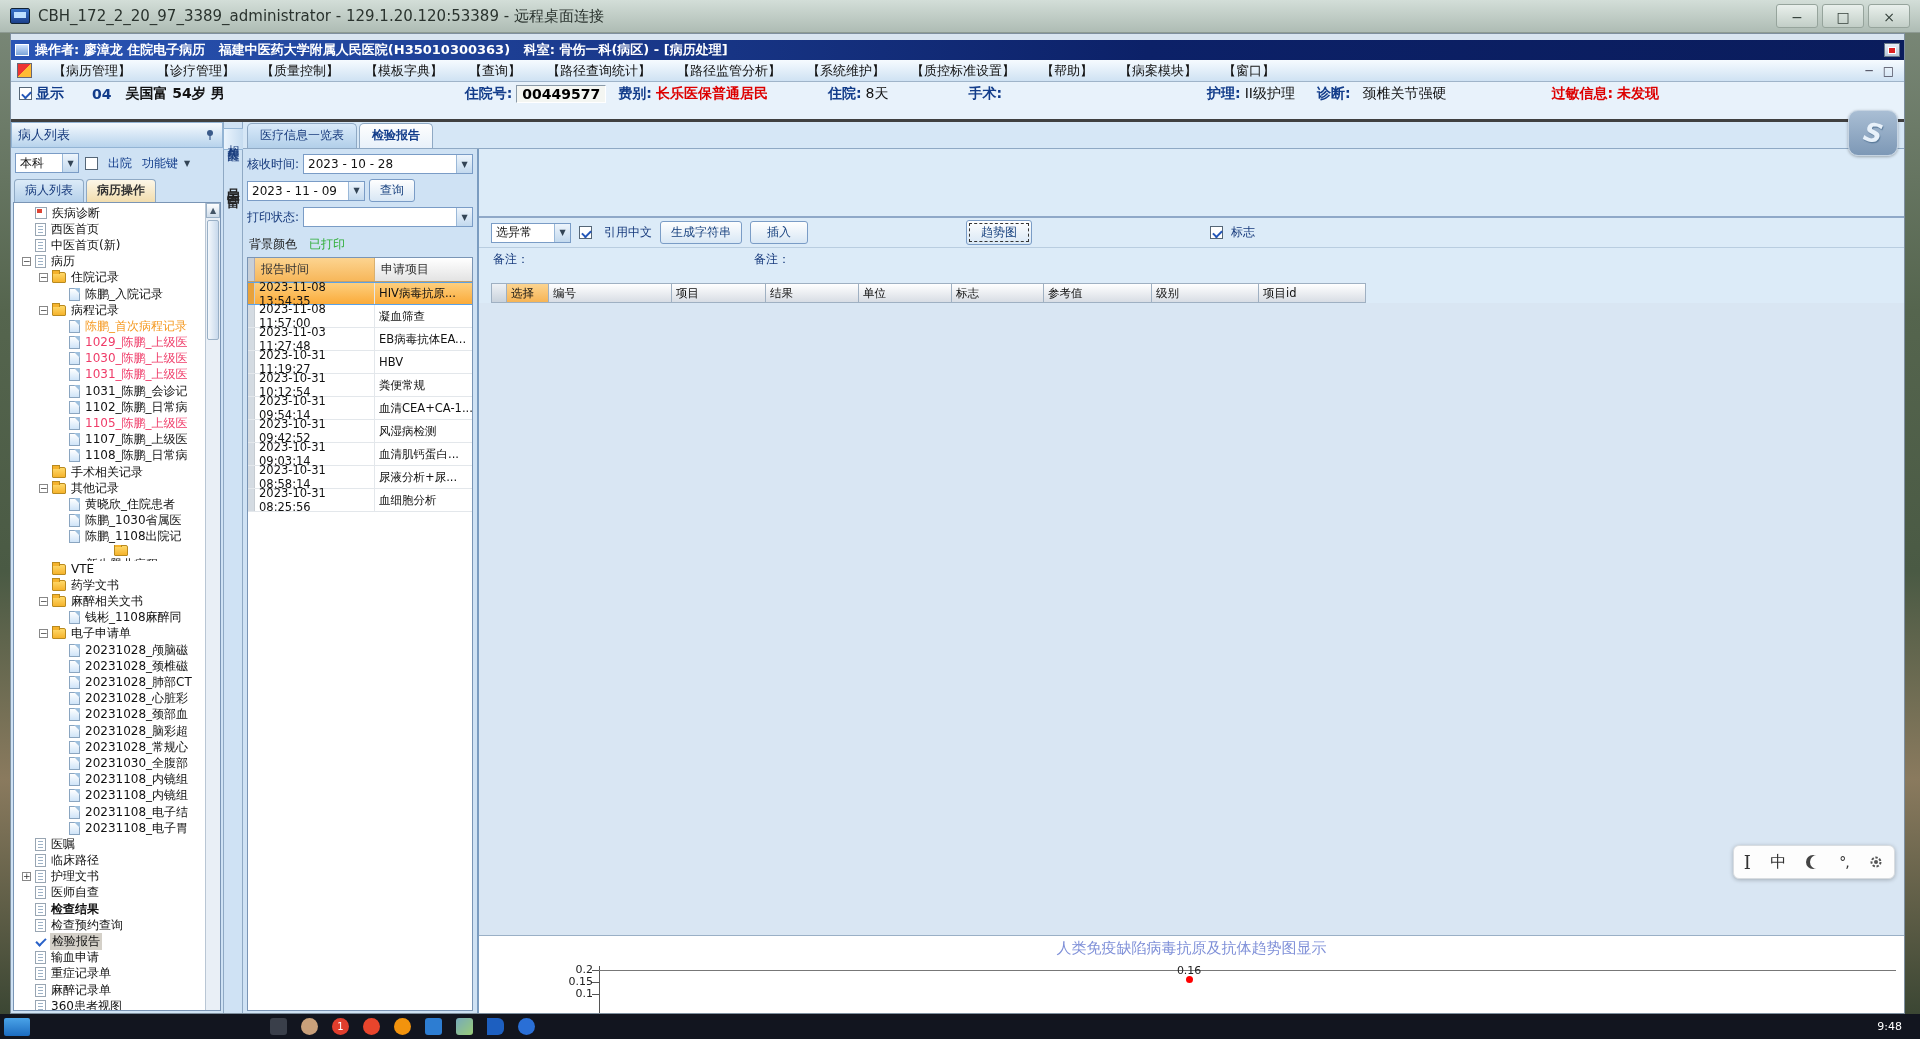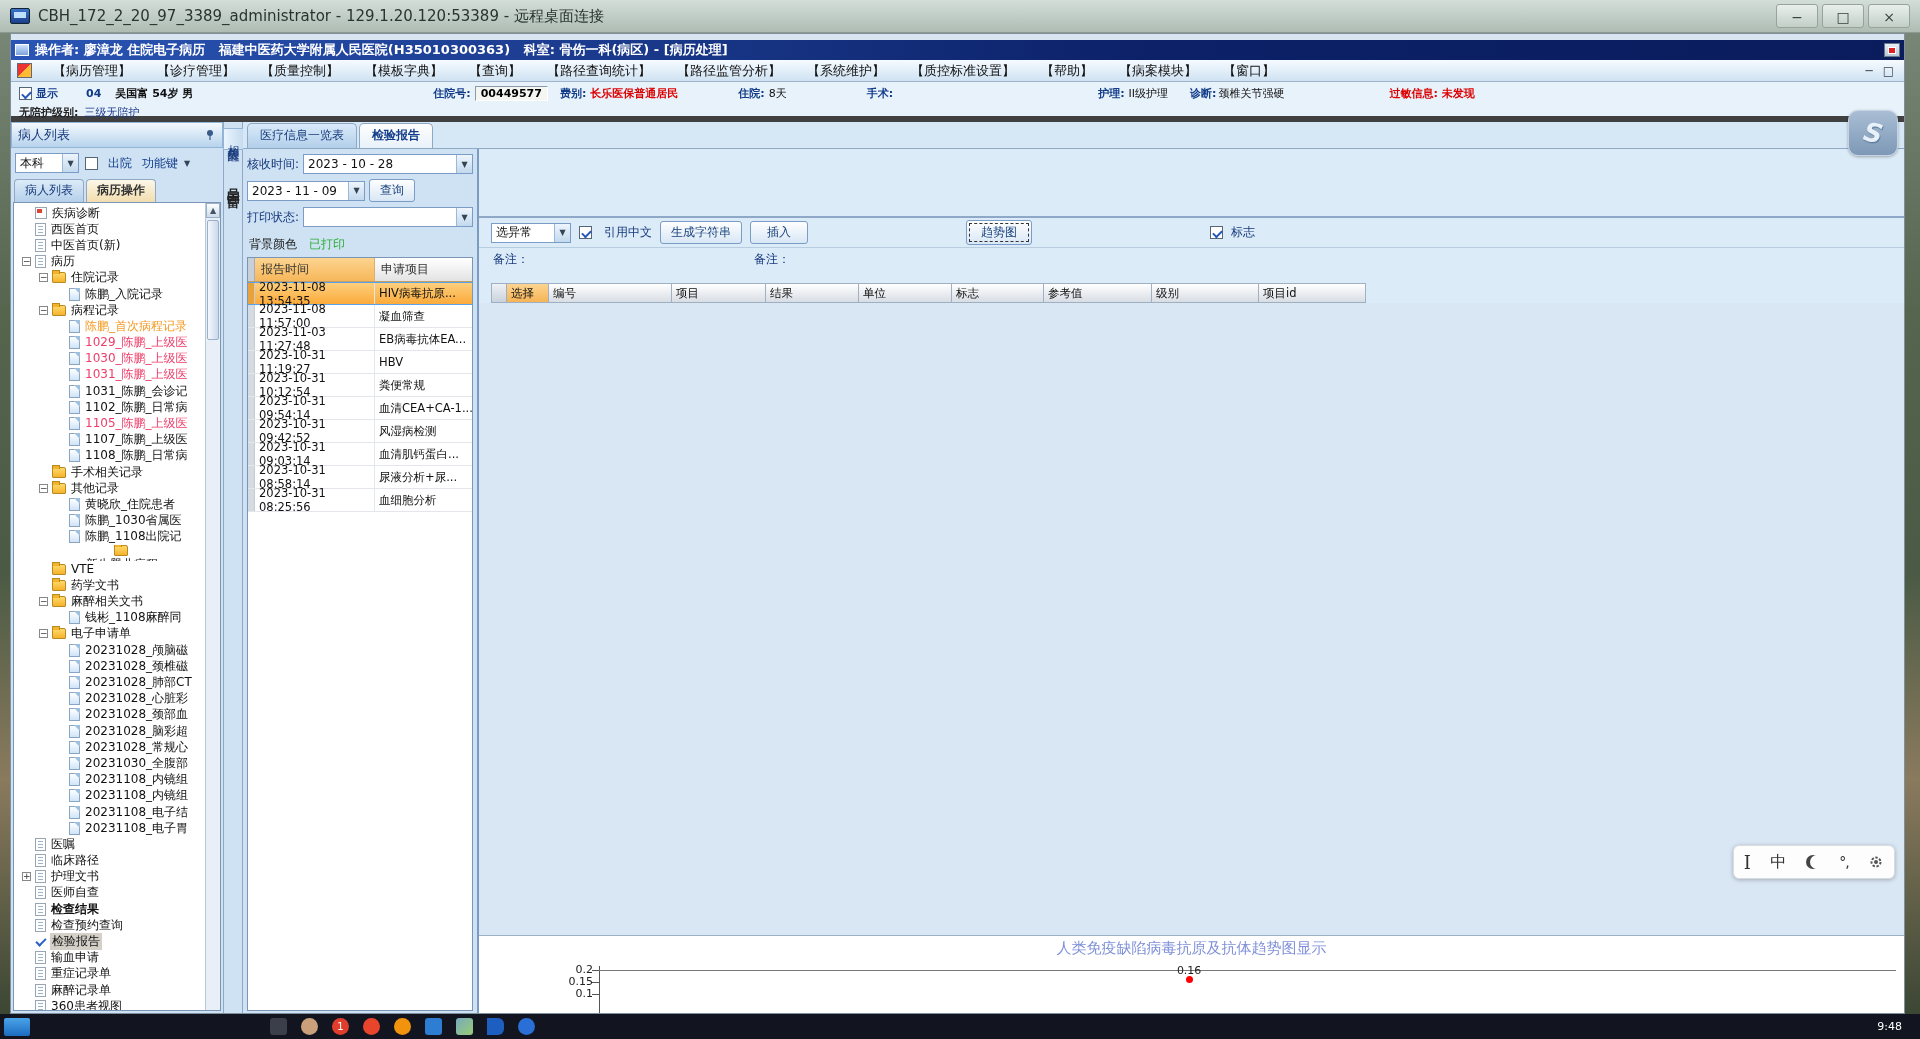--- a/index.html
+++ b/index.html
@@ -32,21 +32,21 @@
   .app-tb-btn .rsq { position:absolute; left:3px; top:3px; width:8px; height:7px; background:#d22; border:1px solid #fff; }
 
   .menubar { height:22px; background:linear-gradient(#f6fbff,#cfe2f3); display:flex; align-items:center;
     font-size:13px; color:#111; border-bottom:1px solid #9fb4c9; }
   .menu-ico { width:15px; height:15px; margin:0 8px 0 6px; background:linear-gradient(135deg,#e33 50%,#fb3 50%);
     border:1px solid #667; }
   .menu-item { padding:0 13px; white-space:nowrap; }
   .menu-right { margin-left:auto; display:flex; gap:10px; padding-right:10px; color:#445; font-size:12px; }
 
   
-  .patientbar { height:40px; background:#e8f2fb; font-size:11px; padding:2px 8px; border-bottom:6px solid #404040; }
+  .patientbar { height:40px; background:#e8f2fb; font-size:14px; padding:2px 8px; border-bottom:3px solid #404040; }
   .pb-line { display:flex; align-items:center; height:19px; white-space:nowrap; }
   .pb-lbl { color:#123c8a; font-weight:bold; }
   .pb-val { color:#111; }
   .pb-red { color:#dd0000; font-weight:bold; }
   .chk { display:inline-block; width:13px; height:13px; background:#fff; border:1px solid #567;
     position:relative; margin-right:4px; flex:none; }
   .chk.on::after { content:""; position:absolute; left:2px; top:3px; width:7px; height:4px;
     border-left:2px solid #2457b8; border-bottom:2px solid #2457b8; transform:rotate(-45deg); }
   .adm-box { background:#f4f6f2; border:1px solid #8a9aa8; border-right-color:#fff; border-bottom-color:#fff;
     font-weight:bold; padding:0 5px; margin-left:4px; }
@@ -253,27 +253,23 @@
         <span class="pb-lbl" style="margin-left:240px">住院号:</span>
         <span class="adm-box">00449577</span>
         <span class="pb-lbl" style="margin-left:12px">费别:</span>
         <span class="pb-red" style="margin-left:4px">长乐医保普通居民</span>
         <span class="pb-lbl" style="margin-left:60px">住院:</span>
         <span class="pb-val" style="margin-left:4px">8天</span>
         <span class="pb-lbl" style="margin-left:80px">手术:</span>
         <span class="pb-lbl" style="margin-left:205px">护理:</span>
         <span class="pb-val" style="margin-left:4px">II级护理</span>
         <span class="pb-lbl" style="margin-left:22px">诊断:</span>
-        <span class="pb-val" style="margin-left:2px">颈椎关节强硬</span>
+        <span class="pb-val" style="margin-left:12px">颈椎关节强硬</span>
         <span class="pb-red" style="margin-left:105px">过敏信息:</span>
         <span class="pb-red" style="margin-left:4px">未发现</span>
-      </div>
-      <div class="pb-line">
-        <span class="pb-lbl" style="color:#222">无陪护级别:</span>
-        <span class="pb-val" style="margin-left:6px;color:#1a3a8a">三级无陪护</span>
       </div>
     </div>
 
     <div class="main">
 
       <div class="sidebar">
         <div class="sb-header">
           <span>病人列表</span>
           <svg width="12" height="12" viewBox="0 0 12 12">
             <circle cx="6" cy="4" r="3" fill="#3a5a8a"></circle>

